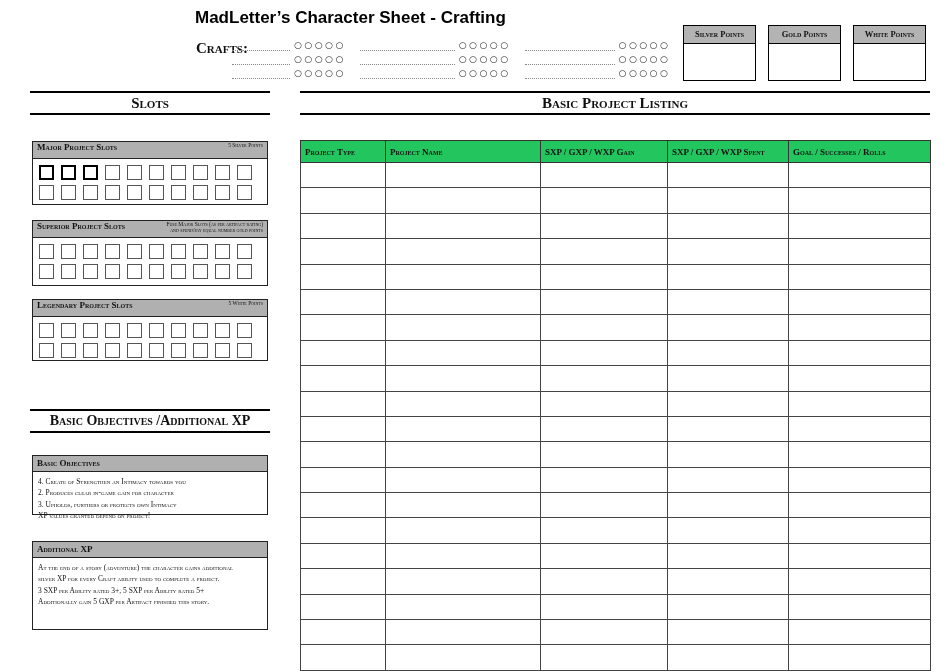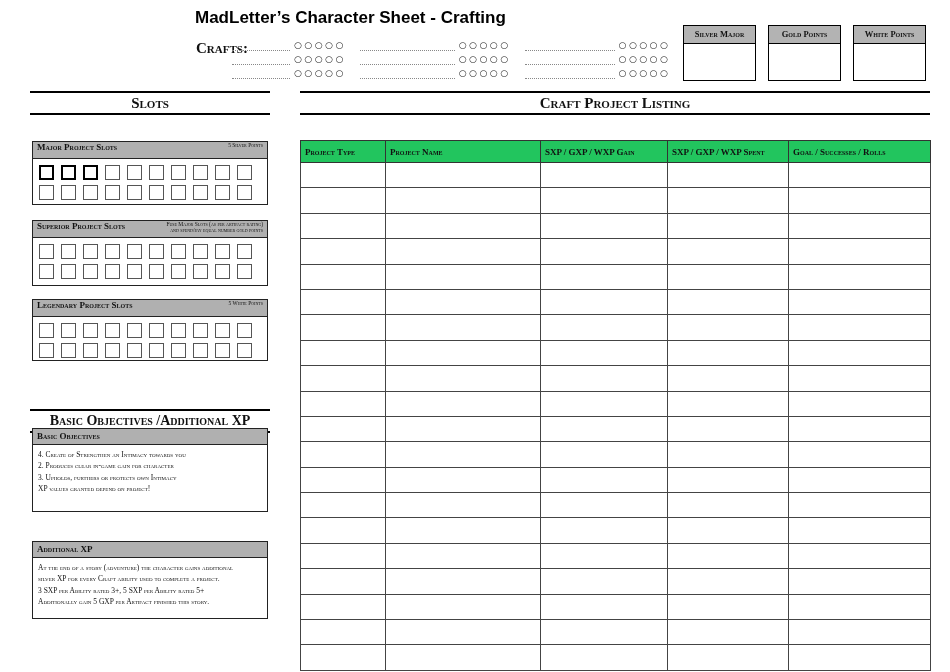--- a/index.html
+++ b/index.html
@@ -46,22 +46,22 @@
   .slot-title{font-variant:small-caps;font-weight:bold;font-size:9px;white-space:nowrap;}
   .slot-note{font-variant:small-caps;font-size:5.5px;text-align:right;line-height:1.15;}
   .cb-row{display:flex;gap:7px;padding:6px 6px 0 6px;}
   .cb-row + .cb-row{padding-top:5px;}
   .cb{width:15px;height:15px;border:1px solid #555;background:#fff;box-sizing:border-box;}
   .cb.bold{border:2px solid #000;}
 
   
   .textbox{position:absolute;left:32px;width:236px;border:1.5px solid #222;background:#fff;
            box-sizing:border-box;}
-  #objectives-box{top:428px;height:84px;font-family:Liberation Serif, serif;}
-  #addxp-box{top:541px;height:78px;}
+  #objectives-box{top:455px;height:60px;font-family:Liberation Serif, serif;}
+  #addxp-box{top:541px;height:89px;}
   .tb-bar{background:#b0b0b0;border-bottom:1px solid #222;height:15px;line-height:15px;
           font-variant:small-caps;font-weight:bold;font-size:9px;padding:0 4px;}
   .tb-body{padding:4px 5px;font-variant:small-caps;font-size:7.5px;line-height:1.5;}
   .tb-line{white-space:nowrap;}
 
   
   #project-table{position:absolute;left:300px;top:140px;width:630px;border-collapse:collapse;
                  table-layout:fixed;border:1.5px solid #111;}
   #project-table th{background:#22c55e;font-variant:small-caps;font-weight:bold;font-size:9px;
                     text-align:left;padding:2px 4px;height:17px;border:1px solid #333;
@@ -116,38 +116,38 @@
         </div>
       <div class="craft-entry e3">
           <span class="dotline"></span>
           <span class="dots">○○○○○</span>
         </div>
     </div>
   </div>
 
   <div class="points">
     <div class="pointbox">
-      <div class="pb-head">Silver Major</div>
+      <div class="pb-head">Silver Points</div>
       <div class="pb-body"></div>
     </div>
     <div class="pointbox">
       <div class="pb-head">Gold Points</div>
       <div class="pb-body"></div>
     </div>
     <div class="pointbox">
       <div class="pb-head">White Points</div>
       <div class="pb-body"></div>
     </div>
   </div>
 
   <div class="section-head" id="slots-head">
     <span>Slots</span>
   </div>
   <div class="section-head" id="qpl-head">
-    <span>Craft Project Listing</span>
+    <span>Basic Project Listing</span>
   </div>
   <div class="section-head" id="obj-head">
     <span>Basic Objectives /Additional XP</span>
   </div>
 
   <div class="slotbox" id="major-box">
     <div class="slot-bar">
       <span class="slot-title">Major Project Slots</span>
       <span class="slot-note">5 Silver Points</span>
     </div>

